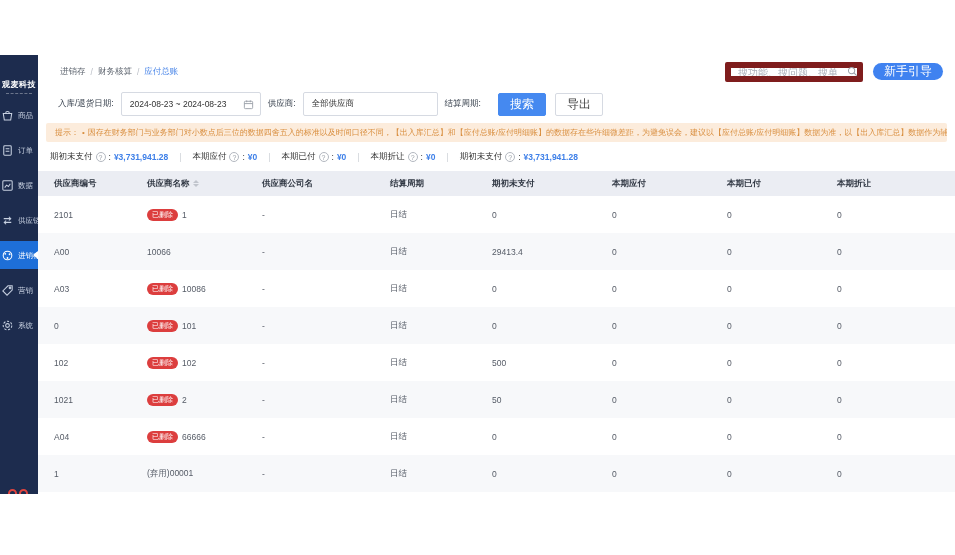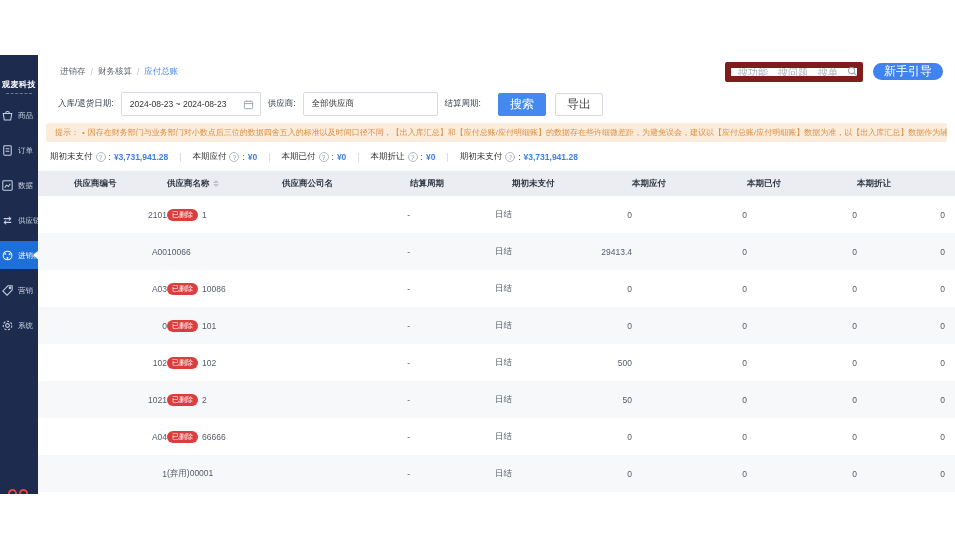--- a/index.html
+++ b/index.html
@@ -60,21 +60,21 @@
 
   .summary { display:flex; align-items:center; gap:8px; padding:9px 0 8px 12px; font-size:8.5px; color:#333; }
   .sum-item { display:flex; align-items:center; gap:3px; white-space:nowrap; }
   .qicon { width:10px; height:10px; border:1px solid #b3b8c0; border-radius:50%; color:#9aa0a8; font-size:7px;
     display:inline-flex; align-items:center; justify-content:center; line-height:1; }
   .sum-value { color:#3d7fe8; font-weight:bold; }
   .sum-sep { color:#ccd0d6; padding:0 3px; }
 
   .gtable { width:100%; font-size:8.5px; color:#555b66; }
   .trow, .thead-row { display:grid; grid-template-columns:93px 115px 128px 102px 120px 115px 110px 1fr;
-    align-items:center; padding-left:36px; padding-right:10px;text-align:right; }
+    align-items:center; padding-left:16px; padding-right:10px; }
   .thead-row { height:25px; background:#ebedf3; color:#2f3642; font-weight:bold; }
   .trow { height:37px; background:#fff; }
   .trow.alt { background:#f7f8fa; }
   .th { display:flex; align-items:center; gap:3px; }
   .sort-icon { display:inline-flex; flex-direction:column; gap:1px; }
   .sort-icon i { display:block; width:0; height:0; border-left:3px solid transparent; border-right:3px solid transparent; }
   .sort-icon i.up { border-bottom:3px solid #c0c4cc; }
   .sort-icon i.down { border-top:3px solid #c0c4cc; }
   .name-cell { display:flex; align-items:center; gap:4px; }
   .badge { background:#dc3e3e; color:#fff; font-size:7px; line-height:1; padding:2.5px 5px; border-radius:8px; white-space:nowrap; }

